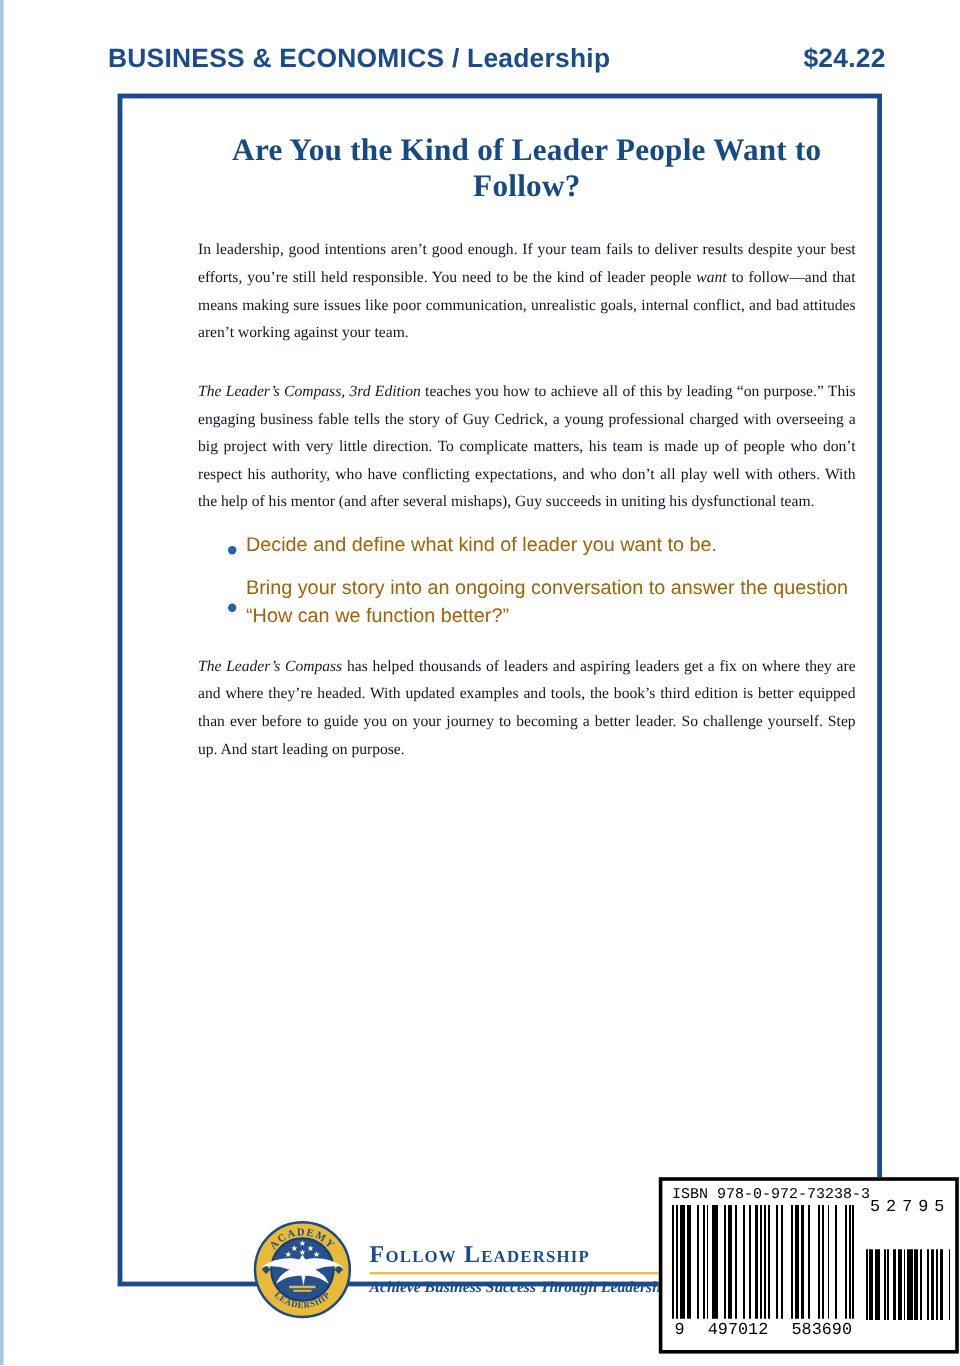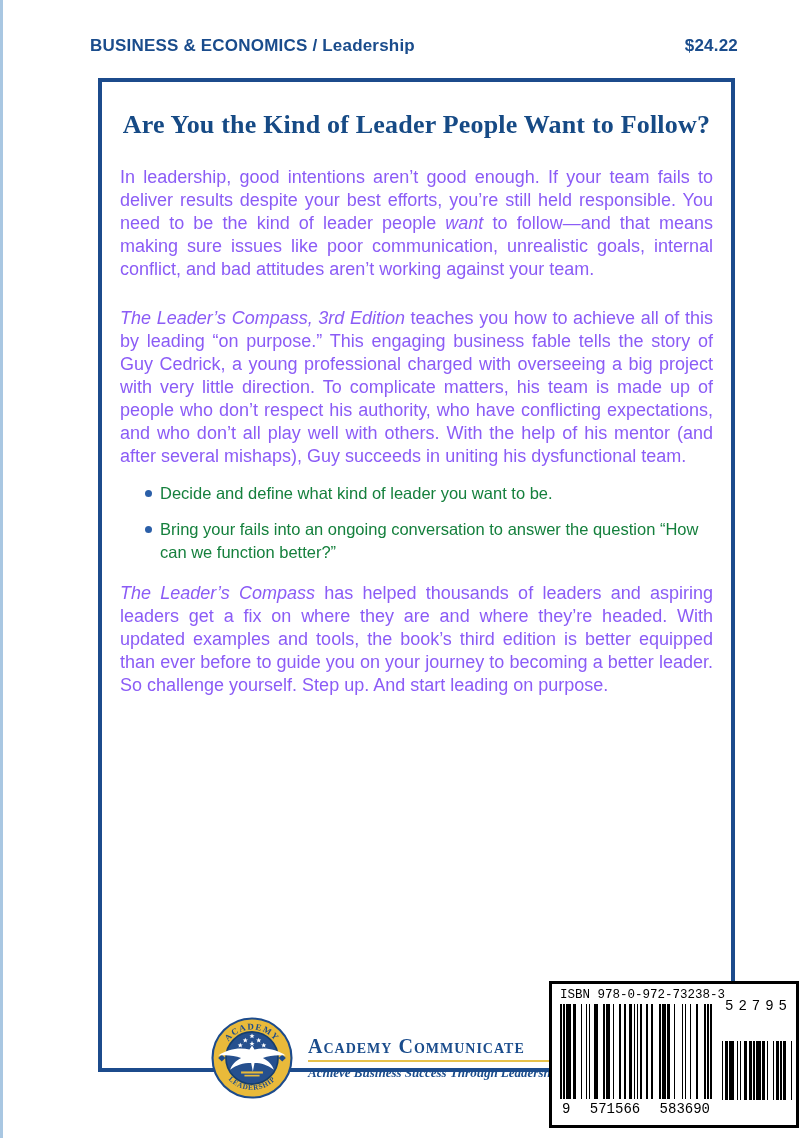--- a/index.html
+++ b/index.html
@@ -6,43 +6,44 @@
   html,body { background:#ffffff; }
   .page {
     position:relative; width:800px; height:1138px; background:#ffffff;
     font-family:"Liberation Sans", sans-serif; overflow:hidden;
   }
   .edge-line { position:absolute; left:0; top:0; width:3px; height:1138px; background:#a9c7e2; }
 
   .top-bar {
     position:absolute; top:36px; left:90px; width:648px;
     display:flex; justify-content:space-between; align-items:flex-end;
-    color:#1a4c8c; font-size:17px; font-weight:700; letter-spacing:0.2px;
+    color:#1a4c8c; font-size:22px; font-weight:700; letter-spacing:0.2px;
   }
 
   .cover-box {
     position:absolute; left:98px; top:78px; width:637px; height:994px;
-    border:4px solid #1c4b8c; background:#ffffff;
+    border:4px solid #1c4b8c; background:#ffffff;padding-left:45px;
   }
   .content { padding:14px 18px 0 18px; }
 
   .title {
     margin-top:14px; text-align:center;
     font-family:"Liberation Serif", serif; font-size:26px; font-weight:700;
     color:#164a85; letter-spacing:0.2px;
   }
 
   .body-para {
-    margin-top:26px; font-size:18px; line-height:23px; color:#8b5cf6;
+    margin-top:26px; font-size:13px; line-height:23px; color:#0f172a;
     text-align:justify;
+    font-family:Liberation Serif, serif;
   }
   .body-para .ital { font-style:italic; }
 
   .bullets { margin:14px 0 0 25px; }
-  .bullet-item { display:flex; margin-top:13px; font-size:16.5px; line-height:23px; color:#15803d; }
+  .bullet-item { display:flex; margin-top:13px; font-size:16.5px; line-height:23px; color:#a16207;align-items:center; }
   .bullet-item:first-child { margin-top:0; }
   .dot { width:7px; height:7px; border-radius:50%; background:#2b5fa8; margin:8px 8px 0 0; flex:none; }
   .last-para { margin-top:18px; }
 
   .logo-block {
     position:absolute; left:108px; top:934px; height:84px;
     display:flex; align-items:center;
   }
   .seal { width:84px; height:84px; flex:none; }
   .wordmark { margin-left:14px; }
@@ -101,21 +102,21 @@
       <p class="body-para"><span class="ital">The Leader’s Compass, 3rd Edition</span><span> teaches you how to achieve all of this by leading “on purpose.” This engaging business fable tells the story of Guy Cedrick, a young professional charged with overseeing a big project with very little direction. To complicate matters, his team is made up of people who don’t respect his authority, who have conflicting expectations, and who don’t all play well with others. With the help of his mentor (and after several mishaps), Guy succeeds in uniting his dysfunctional team.</span></p>
 
 
       <div class="bullets">
         <div class="bullet-item">
             <span class="dot"></span>
             <span>Decide and define what kind of leader you want to be.</span>
           </div>
         <div class="bullet-item">
             <span class="dot"></span>
-            <span>Bring your fails into an ongoing conversation to answer the question “How can we function better?”</span>
+            <span>Bring your story into an ongoing conversation to answer the question “How can we function better?”</span>
           </div>
       </div>
 
       <p class="body-para last-para"><span class="ital">The Leader’s Compass</span><span> has helped thousands of leaders and aspiring leaders get a fix on where they are and where they’re headed. With updated examples and tools, the book’s third edition is better equipped than ever before to guide you on your journey to becoming a better leader. So challenge yourself. Step up. And start leading on purpose.</span></p>
     </div>
 
     <div class="logo-block">
       <svg class="seal" viewBox="0 0 100 100" aria-hidden="true">
         <defs>
           <path id="st" d="M0,-3.2 L0.95,-1 L3.05,-1 L1.35,0.4 L2,2.6 L0,1.25 L-2,2.6 L-1.35,0.4 L-3.05,-1 L-0.95,-1 Z"></path>
@@ -132,21 +133,21 @@
         <use href="#st" transform="translate(42,29)" fill="#fff"></use>
         <use href="#st" transform="translate(58,29)" fill="#fff"></use>
         <use href="#st" transform="translate(36,35)" fill="#fff"></use>
         <use href="#st" transform="translate(50,33)" fill="#fff"></use>
         <use href="#st" transform="translate(64,35)" fill="#fff"></use>
         <path fill="#ffffff" d="M10,47 C21,39 36,37 47,40 L50,35 L53,40 C64,37 79,39 90,47 C79,46 71,47 63,50 C70,54 74,58 76,64 C68,58 61,56 53,56 L51,66 L49,56 C39,56 32,58 24,64 C26,58 30,54 37,50 C29,47 21,46 10,47 Z"></path>
         <rect x="37" y="66" width="26" height="2.5" fill="#e9ba3a"></rect>
         <rect x="41" y="70" width="18" height="2" fill="#e9ba3a"></rect>
       </svg>
       <div class="wordmark">
-        <div class="wordmark-name">Academy Communicate</div>
+        <div class="wordmark-name">Follow Leadership</div>
         <div class="wordmark-divider"></div>
         <div class="wordmark-tagline">Achieve Business Success Through Leadership</div>
       </div>
     </div>
 
     <div class="barcode-box">
       <div class="bc-main">
         <div class="bc-isbn">ISBN 978-0-972-73238-3</div>
         <div class="bars bc-bars-main">
             <svg viewBox="0 0 95 10" preserveAspectRatio="none">
@@ -186,21 +187,21 @@
               <rect x="78" y="0" width="1" height="10"></rect>
               <rect x="81" y="0" width="1" height="10"></rect>
               <rect x="85" y="0" width="1" height="10"></rect>
               <rect x="90" y="0" width="1" height="10"></rect>
               <rect x="92" y="0" width="1" height="10"></rect>
               <rect x="94" y="0" width="1" height="10"></rect>
             </svg>
           </div>
         <div class="bc-digits">
           <span>9</span>
-          <span>571566</span>
+          <span>497012</span>
           <span>583690</span>
         </div>
       </div>
       <div class="bc-addon">
         <div class="bc-addon-label">52795</div>
         <div class="bars bc-bars-addon">
             <svg viewBox="0 0 48 10" preserveAspectRatio="none">
               <rect x="1" y="0" width="1" height="10"></rect>
               <rect x="3" y="0" width="1" height="10"></rect>
               <rect x="4" y="0" width="1" height="10"></rect>

